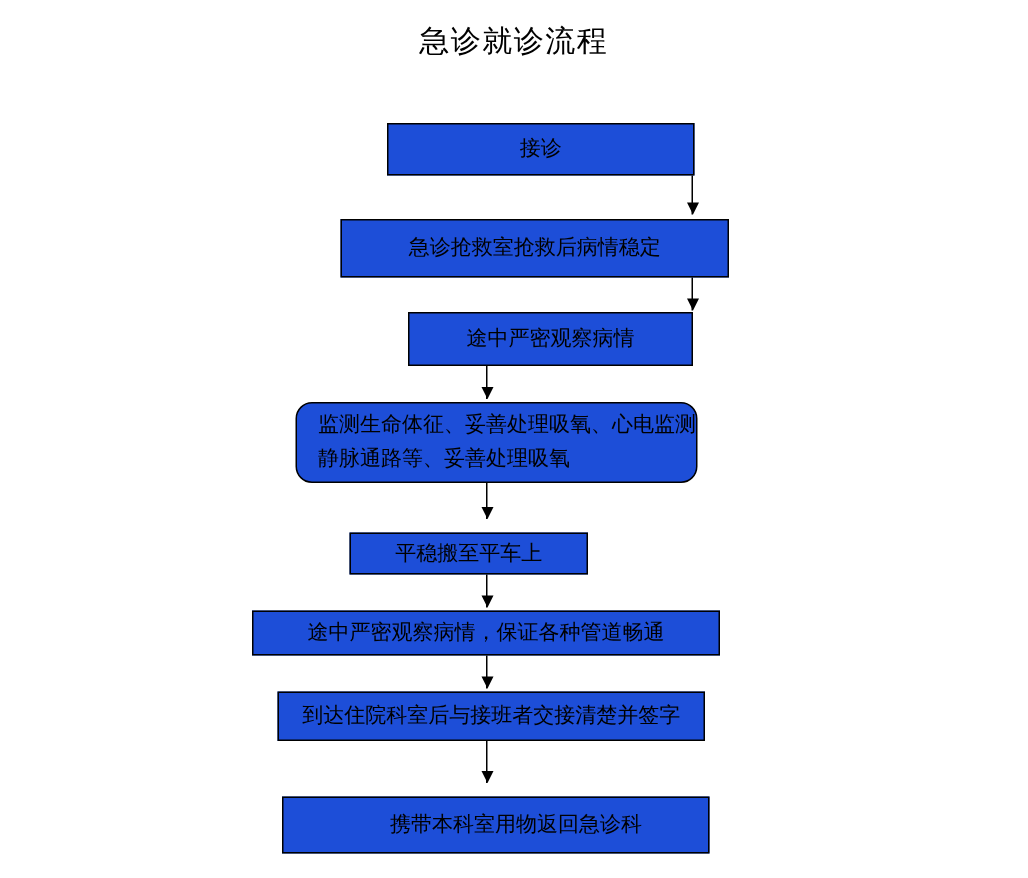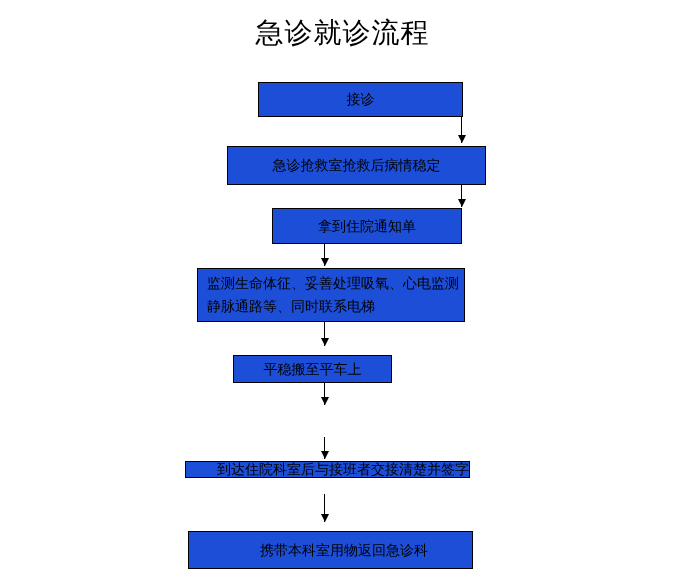--- a/index.html
+++ b/index.html
@@ -18,21 +18,21 @@
     position: relative;
     width: 685px;
     height: 585px;
   }
   .title {
     position: absolute;
     left: 0;
     top: 14px;
     width: 685px;
     text-align: center;
-    font-size: 28px;
+    font-size: 20px;
     font-family: "DejaVu Serif", "Liberation Serif", serif;
     letter-spacing: 1px;
     color: #000000;
     white-space: nowrap;
   }
   .node {
     position: absolute;
     box-sizing: border-box;
     border: 1px solid #000000;
     background: #1d4ed8;
@@ -42,22 +42,23 @@
     font-size: 14px;
     line-height: 23px;
     color: #000000;
   }
   .node .node-text {
     display: block;
     text-align: center;
     white-space: nowrap;
   }
   .node.multiline {
-    justify-content: flex-start;
+    justify-content: flex-end;
     padding-left: 9px;
+    border-radius: 11px;
   }
   .node.multiline .node-text {
     text-align: left;
   }
   .connector {
     position: absolute;
     width: 1px;
     background: #000000;
   }
   .arrowhead {
@@ -82,44 +83,47 @@
   <div class="connector" style="left:461px; top:117px; height:26px;"></div>
   <div class="arrowhead" style="left:458px; top:135px;"></div>
 
   <div class="node" style="left:203px; top:146px; width:259px; height:39px;margin-left:24px;">
     <span class="node-text">急诊抢救室抢救后病情稳定</span>
   </div>
   <div class="connector" style="left:461px; top:185px; height:22px;"></div>
   <div class="arrowhead" style="left:458px; top:199px;"></div>
 
   <div class="node" style="left:272px; top:208px; width:190px; height:36px;">
-    <span class="node-text">拿到住院通知单</span>
+    <span class="node-text">途中严密观察病情</span>
   </div>
   <div class="connector" style="left:324px; top:244px; height:22px;"></div>
   <div class="arrowhead" style="left:321px; top:258px;"></div>
 
   <div class="node multiline" style="left:197px; top:268px; width:268px; height:54px;">
     <span class="node-text">
       <span>监测生命体征、妥善处理吸氧、心电监测</span><br>
-      <span>静脉通路等、同时联系电梯</span>
+      <span>静脉通路等、妥善处理吸氧</span>
     </span>
   </div>
   <div class="connector" style="left:324px; top:322px; height:24px;"></div>
   <div class="arrowhead" style="left:321px; top:338px;"></div>
 
   <div class="node" style="left:233px; top:355px; width:159px; height:28px;">
     <span class="node-text">平稳搬至平车上</span>
   </div>
   <div class="connector" style="left:324px; top:383px; height:22px;"></div>
   <div class="arrowhead" style="left:321px; top:397px;"></div>
 
+  <div class="node" style="left:168px; top:407px; width:312px; height:30px;">
+    <span class="node-text">途中严密观察病情，保证各种管道畅通</span>
+  </div>
   <div class="connector" style="left:324px; top:437px; height:22px;"></div>
   <div class="arrowhead" style="left:321px; top:451px;"></div>
 
-  <div class="node" style="left:185px; top:461px; width:285px; height:17px;justify-content:flex-end;">
+  <div class="node" style="left:185px; top:461px; width:285px; height:33px;">
     <span class="node-text">到达住院科室后与接班者交接清楚并签字</span>
   </div>
   <div class="connector" style="left:324px; top:494px; height:28px;"></div>
   <div class="arrowhead" style="left:321px; top:514px;"></div>
 
   <div class="node" style="left:188px; top:531px; width:285px; height:38px;padding-left:27px;">
     <span class="node-text">携带本科室用物返回急诊科</span>
   </div>
 
 </div>

